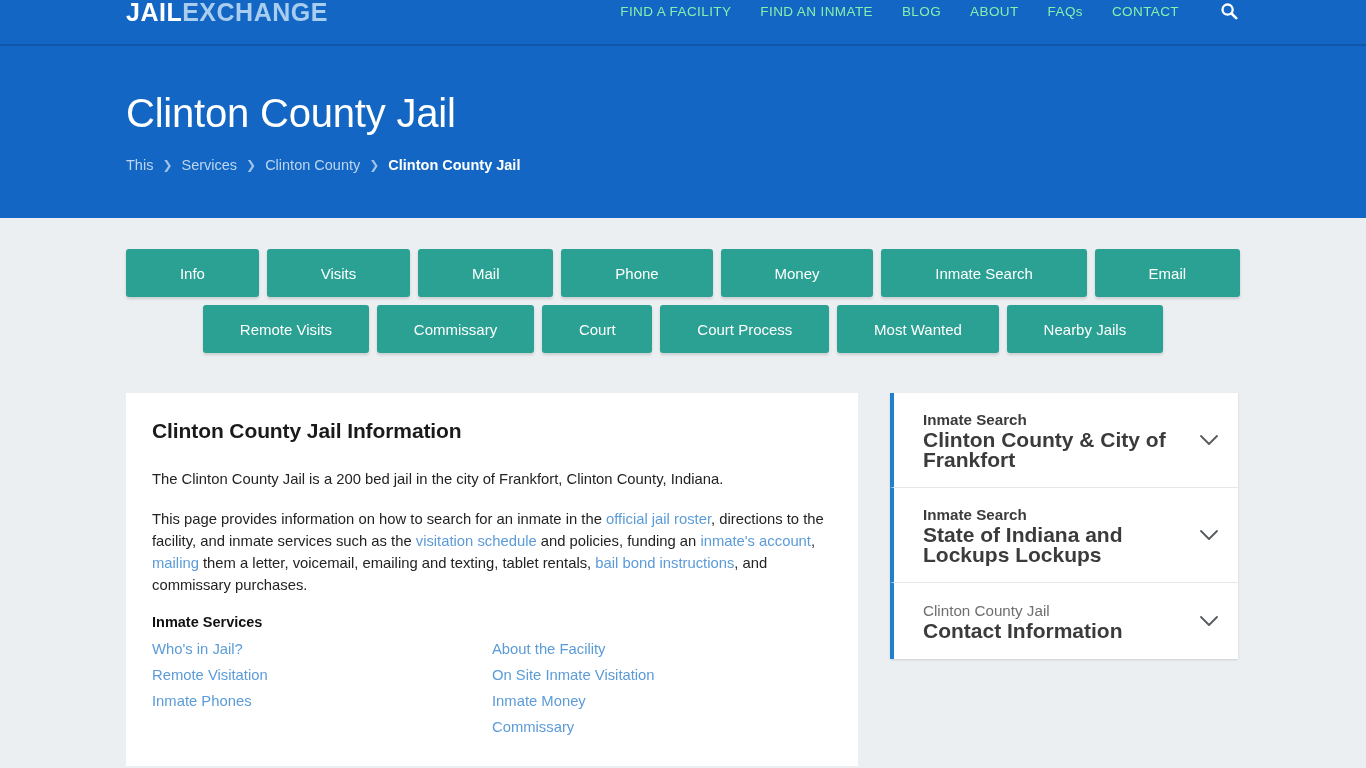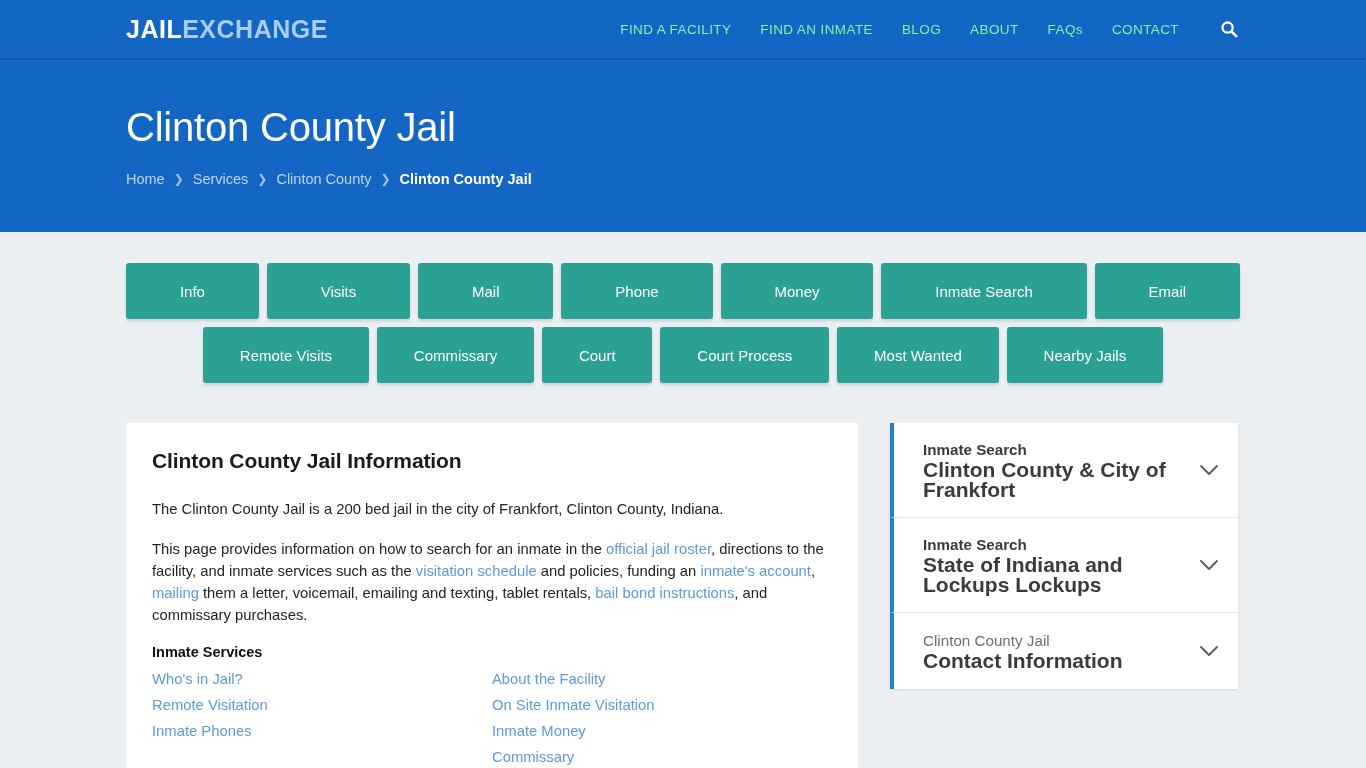--- a/index.html
+++ b/index.html
@@ -12,25 +12,25 @@
 
   body {
     font-family: "Liberation Sans", sans-serif;
     background: #eceff1;
     color: #222;
     -webkit-font-smoothing: antialiased;
   }
 
   
   .site-header {
-    height: 60px;
+    height: 46px;
     background: #1366c3;
     border-bottom: 2px solid #0f56a8;
     display: flex;
-    align-items: center;
+    align-items: flex-start;
     padding: 0 126px 0 126px;
     position: relative;
   }
 
   .logo {
     font-size: 25px;
     font-weight: bold;
     letter-spacing: 0.5px;
     line-height: 1;
     white-space: nowrap;
@@ -111,21 +111,21 @@
     display: flex;
     justify-content: center;
     gap: 8px;
     margin-bottom: 8px;
   }
   .tab-btn {
     background: #2aa193;
     color: #ffffff;
     border: none;
     border-radius: 3px;
-    height: 56px;
+    height: 48px;
     font-size: 15px;
     font-family: "Liberation Sans", sans-serif;
     padding: 0 26px;
     min-width: 106px;
     cursor: pointer;
     box-shadow: 0 2px 3px rgba(0,0,0,0.14);
     white-space: nowrap;
     display: flex;
     align-items: center;
     justify-content: center;
@@ -249,21 +249,21 @@
         <circle cx="7.6" cy="7.6" r="5.1" fill="none" stroke="#ffffff" stroke-width="2.3"></circle>
         <line x1="11.5" y1="11.5" x2="16.2" y2="16.2" stroke="#ffffff" stroke-width="2.6" stroke-linecap="round"></line>
       </svg>
     </span>
   </nav>
 </header>
 
 <section class="hero">
   <h1 class="hero-title">Clinton County Jail</h1>
   <div class="breadcrumb">
-    <a class="crumb" href="#">Home</a>
+    <a class="crumb" href="#">This</a>
     <span class="crumb-sep">❯</span>
     <a class="crumb" href="#">Services</a>
     <span class="crumb-sep">❯</span>
     <a class="crumb" href="#">Clinton County</a>
     <span class="crumb-sep">❯</span>
     <span class="crumb current">Clinton County Jail</span>
   </div>
 </section>
 
 <section class="tabs-wrap">

